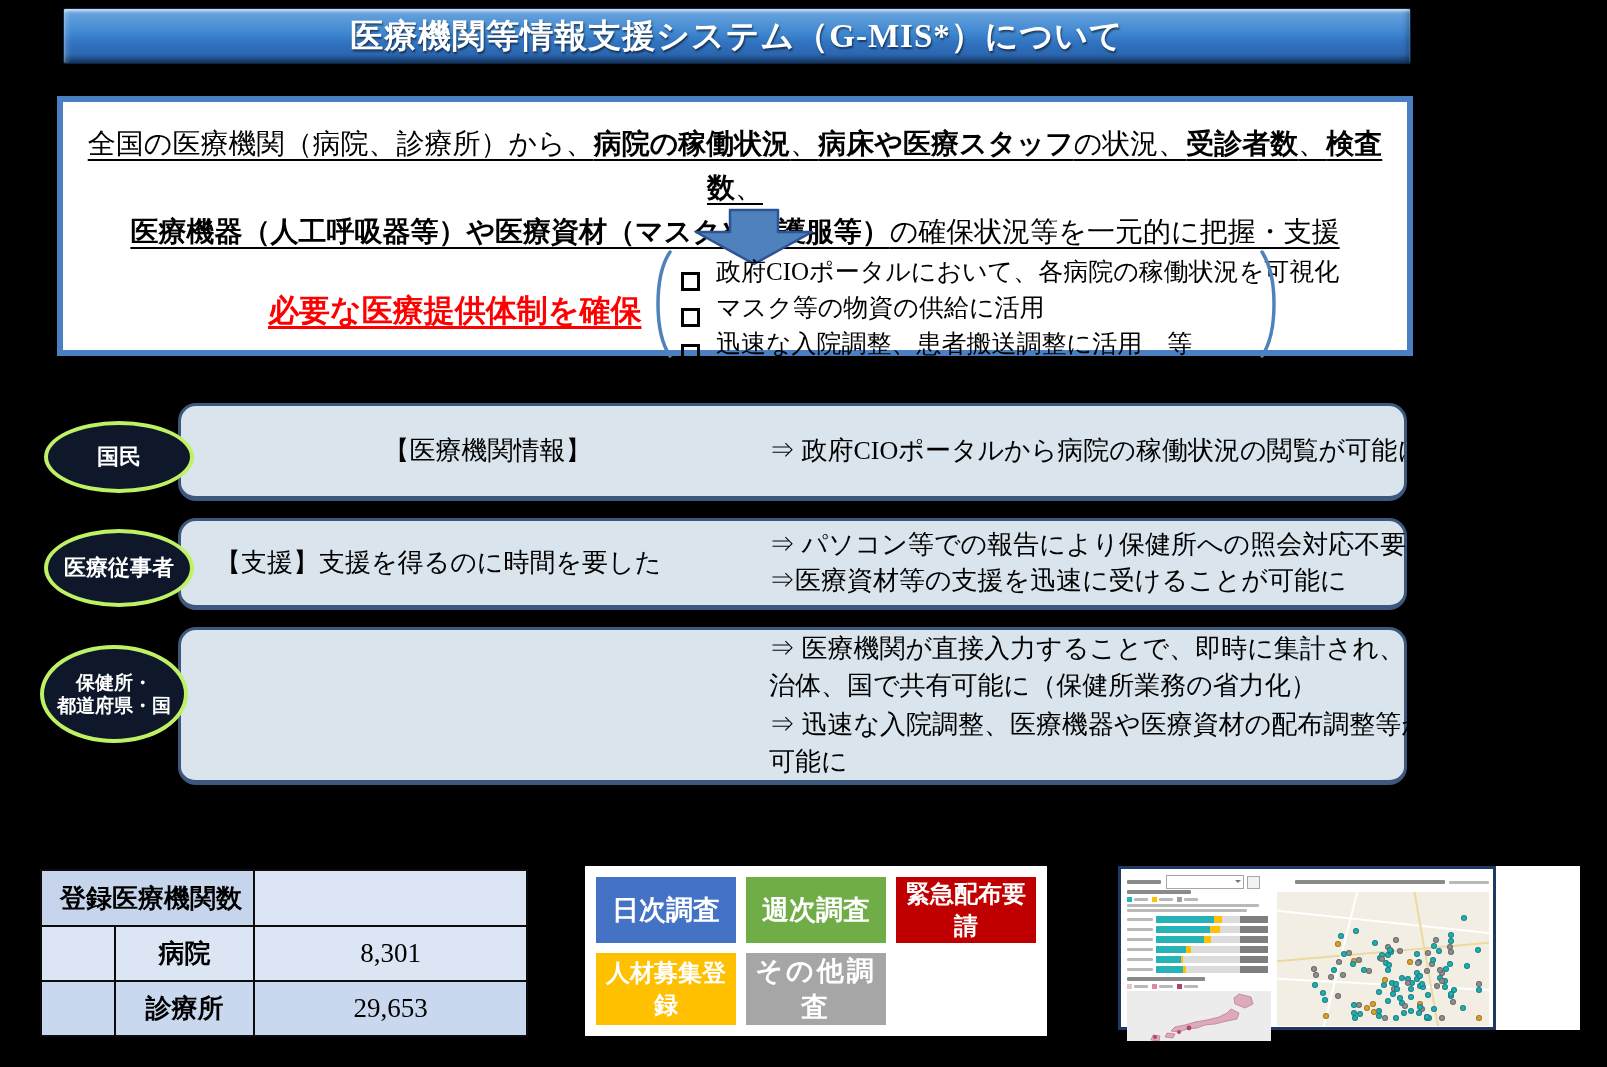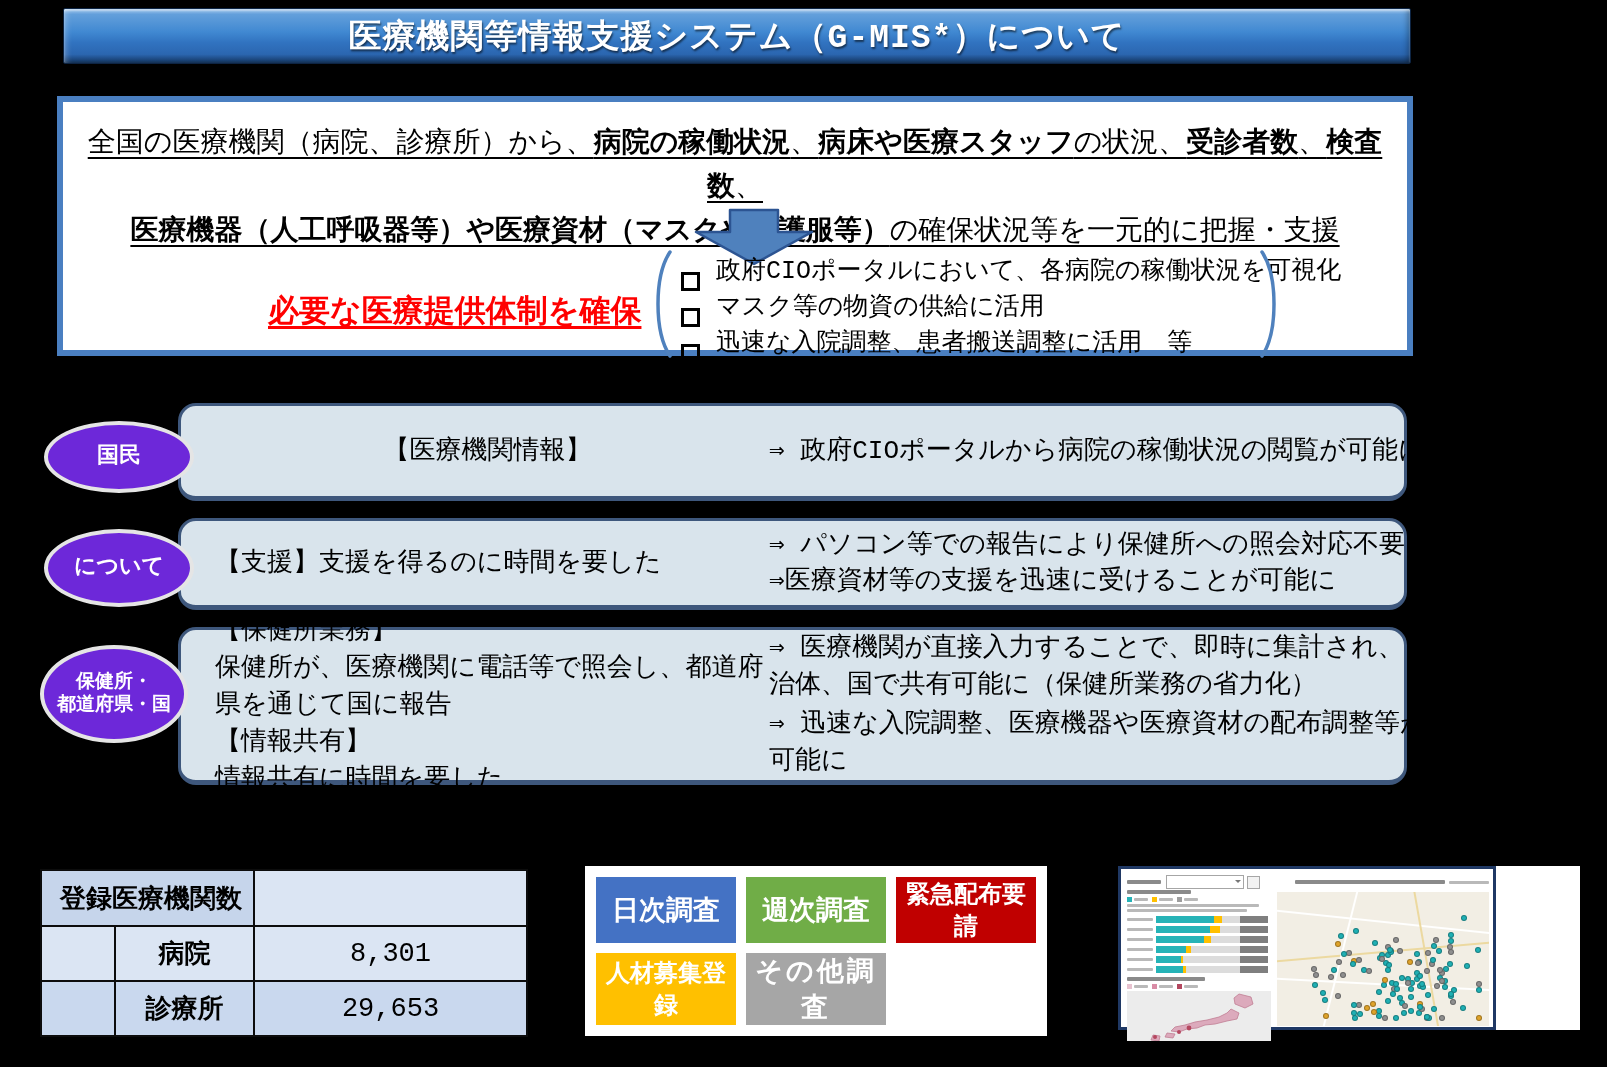--- a/index.html
+++ b/index.html
@@ -1,17 +1,17 @@
 <!DOCTYPE html>
 <html><head>
 <meta charset="utf-8">
 <style>
   html,body{margin:0;padding:0;background:#000;}
   #stage{position:relative;width:1607px;height:1067px;background:#000;overflow:hidden;
-         font-family:Liberation Mono, monospace;color:#000;}
+         font-family:Liberation Serif, serif;color:#000;}
 
   
   .hdr{position:absolute;left:63px;top:8px;width:1346px;height:54px;
        background:linear-gradient(180deg,#9dc5ec 0%,#639fdb 10%,#4189d2 42%,#3173c0 62%,#2b66b0 84%,#1a4377 95%,#0f2c51 100%);
        border:1px solid #0d2443;border-radius:2px;
        box-shadow:inset 0 2px 2px rgba(255,255,255,.45), inset 6px 0 6px -4px rgba(255,255,255,.3), inset -6px 0 6px -4px rgba(0,0,0,.35);
        display:flex;align-items:center;justify-content:center;}
   .hdr-title{color:#fff;font-size:33px;font-weight:bold;letter-spacing:1px;text-shadow:1px 2px 2px rgba(0,0,0,.55);}
 
   
@@ -30,21 +30,21 @@
 
   
   .rowbox{position:absolute;left:178px;width:1229px;background:#d9e4ec;border:3px solid #3e577c;border-bottom-width:5px;
           border-radius:18px;box-sizing:border-box;}
   .rb1{top:403px;height:98px;text-align:center;} .rb2{top:518px;height:92px;} .rb3{top:627px;height:158px;}
   .rb-left{position:absolute;left:34px;top:0;height:100%;width:545px;display:flex;flex-direction:column;justify-content:center;}
   .rb-right{position:absolute;left:588px;top:0;height:100%;width:620px;display:flex;flex-direction:column;justify-content:center;}
   .rb-left div,.rb-right div{font-size:26px;line-height:36px;white-space:nowrap;}
   .rb3 .rb-left div,.rb3 .rb-right div{line-height:37px;}
   .gapline{height:14px;}
-  .oval{position:absolute;background:#6d28d9;border:4px solid #e5e5e5;border-radius:50%;
+  .oval{position:absolute;background:#0f172a;border:4px solid #bef264;border-radius:50%;
         display:flex;flex-direction:column;align-items:center;justify-content:center;box-sizing:border-box;}
   .ov1{left:44px;top:421px;width:150px;height:72px;}
   .ov2{left:44px;top:529px;width:150px;height:78px;}
   .ov3{left:40px;top:645px;width:148px;height:98px;}
   .oval div{color:#fff;font-weight:bold;font-size:22px;line-height:26px;white-space:nowrap;}
   .ov3 div{font-size:19px;line-height:23px;}
 
   
   .regtbl{position:absolute;left:40px;top:869px;border-collapse:collapse;}
   .regtbl td{border:2px solid #0c0c0c;box-sizing:border-box;padding:0;}
@@ -151,31 +151,24 @@
   <div class="rowbox rb2">
     <div class="rb-left">
         <div>【支援】支援を得るのに時間を要した</div>
       </div>
     <div class="rb-right">
         <div>⇒ パソコン等での報告により保健所への照会対応不要に</div>
         <div>⇒医療資材等の支援を迅速に受けることが可能に</div>
       </div>
   </div>
   <div class="oval ov2">
-      <div>について</div>
+      <div>医療従事者</div>
     </div>
 
   <div class="rowbox rb3">
-    <div class="rb-left">
-        <div>【保健所業務】</div>
-        <div>保健所が、医療機関に電話等で照会し、都道府</div>
-        <div>県を通じて国に報告</div>
-        <div>【情報共有】</div>
-        <div>情報共有に時間を要した</div>
-      </div>
     <div class="rb-right">
         <div>⇒ 医療機関が直接入力することで、即時に集計され、　自</div>
         <div>治体、国で共有可能に（保健所業務の省力化）</div>
         <div class="gapline"></div>
         <div>⇒ 迅速な入院調整、医療機器や医療資材の配布調整等が</div>
         <div>可能に</div>
       </div>
   </div>
   <div class="oval ov3">
       <div>保健所・</div>

